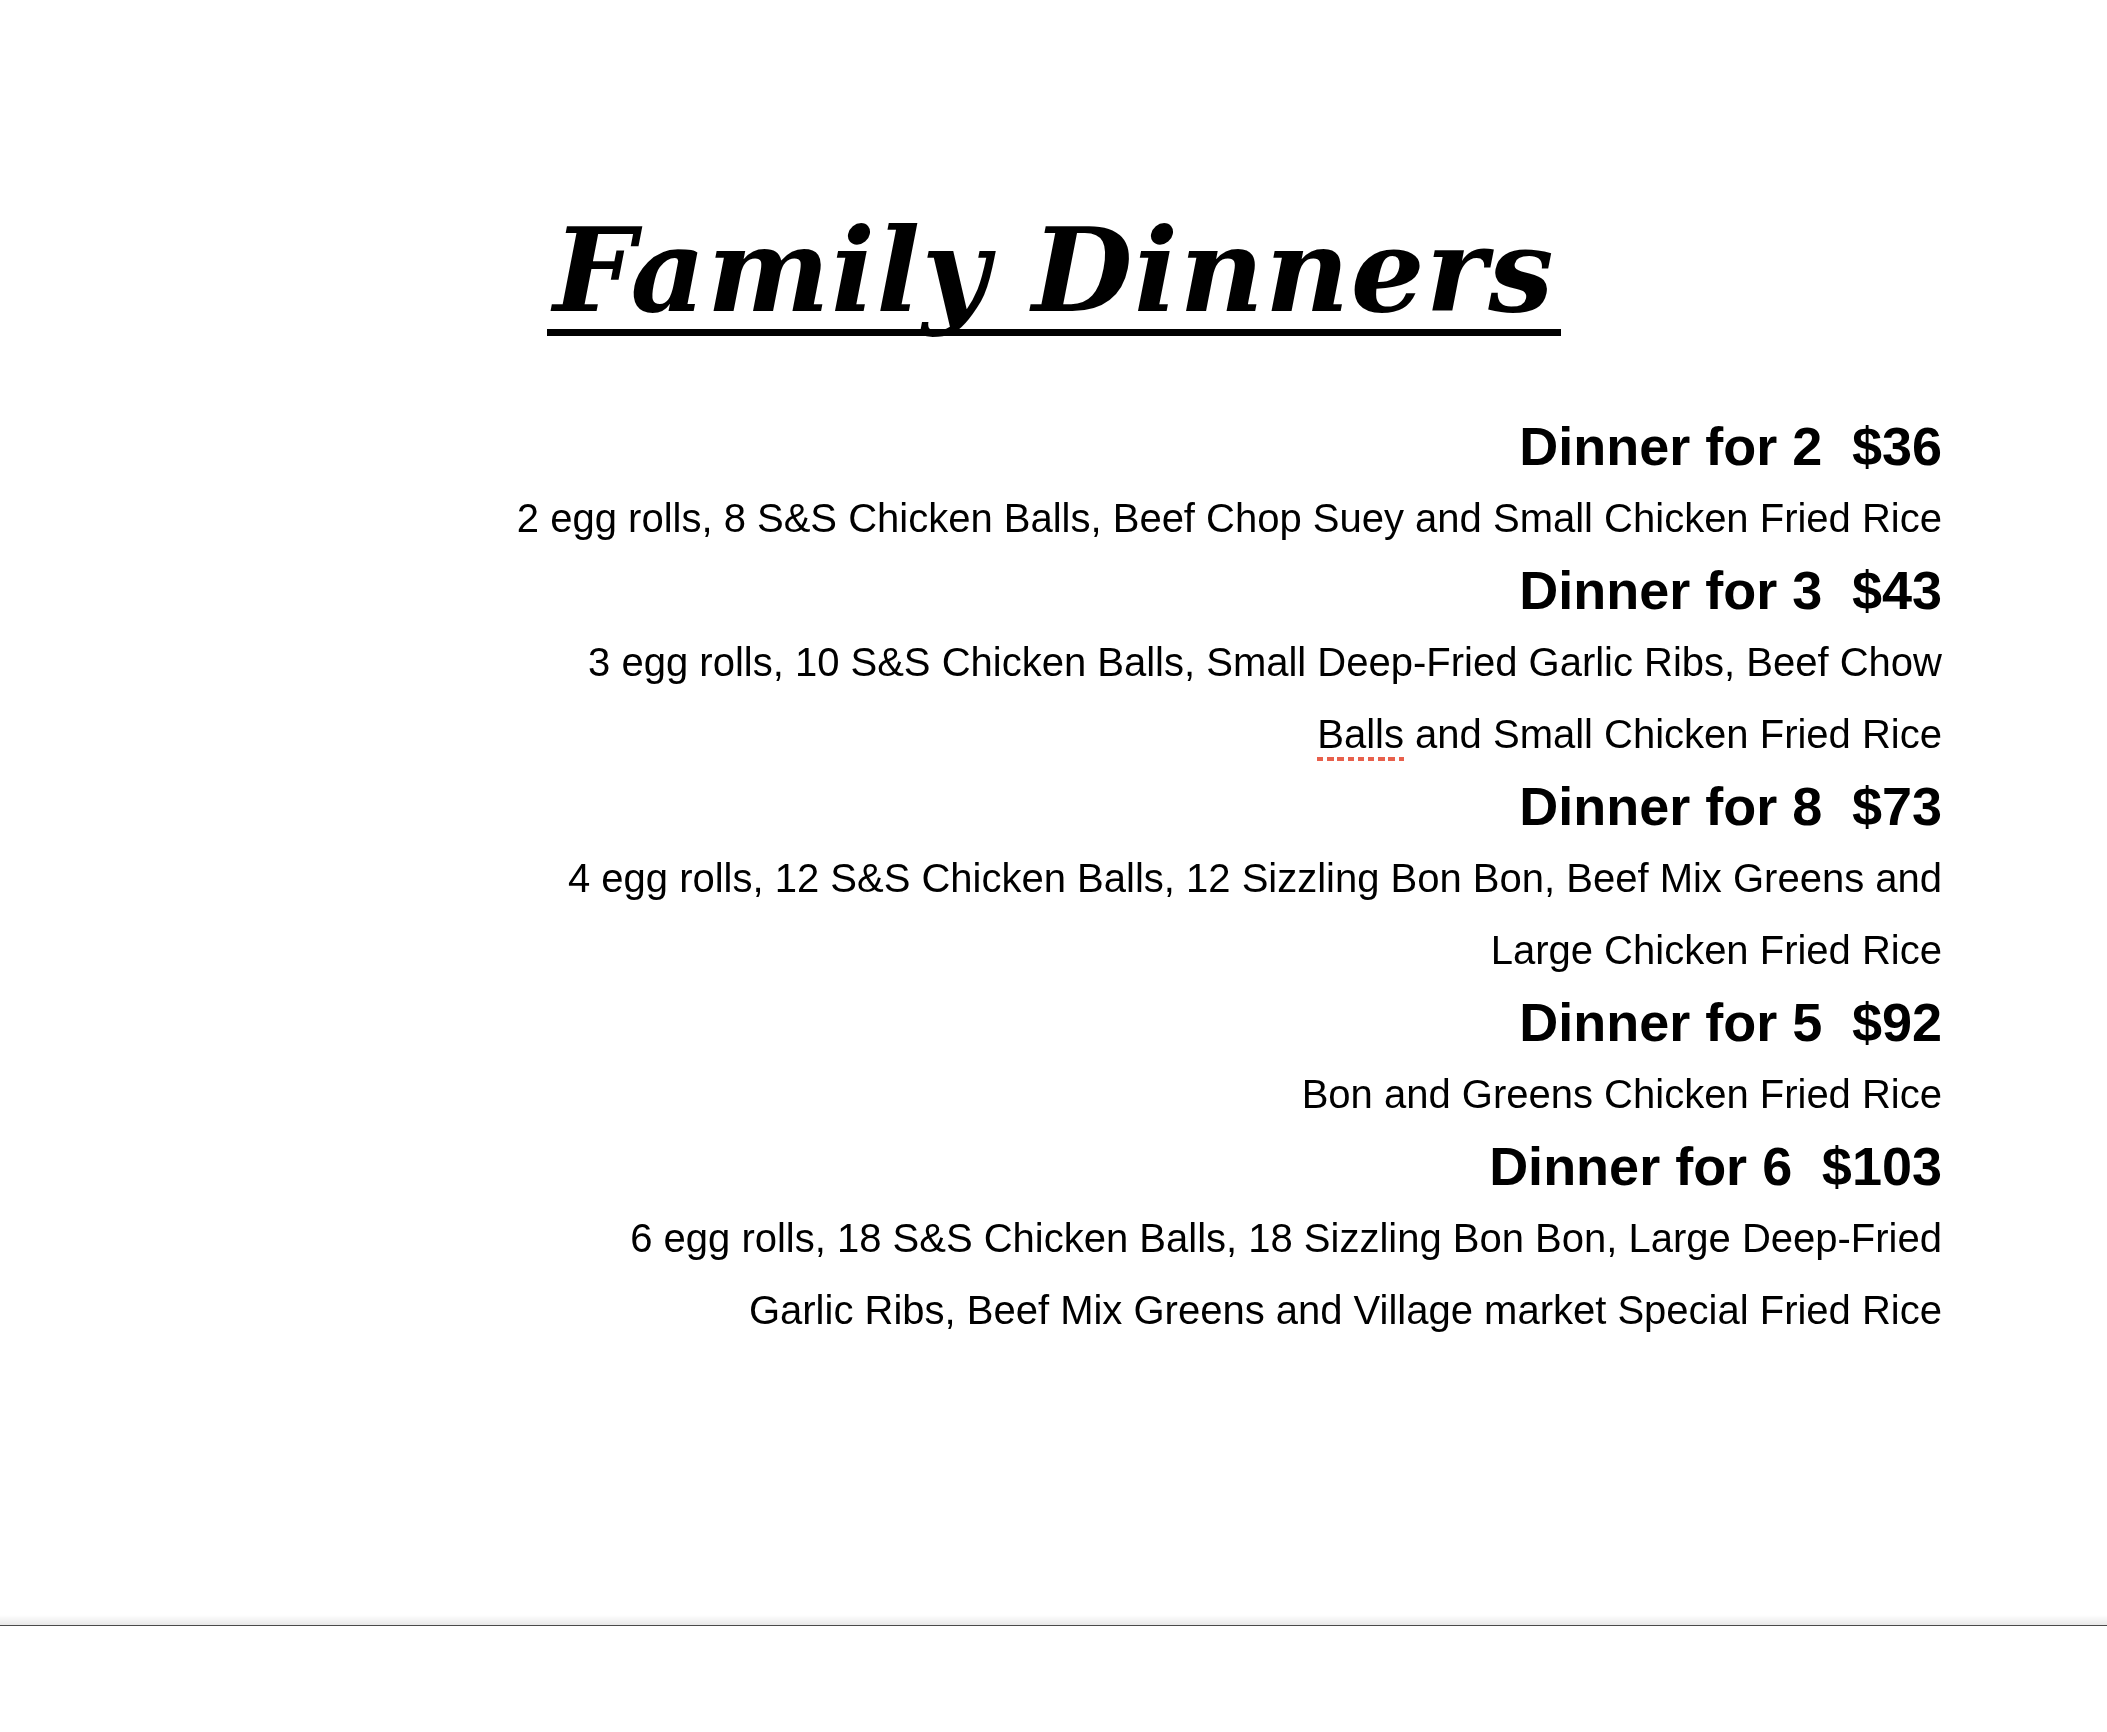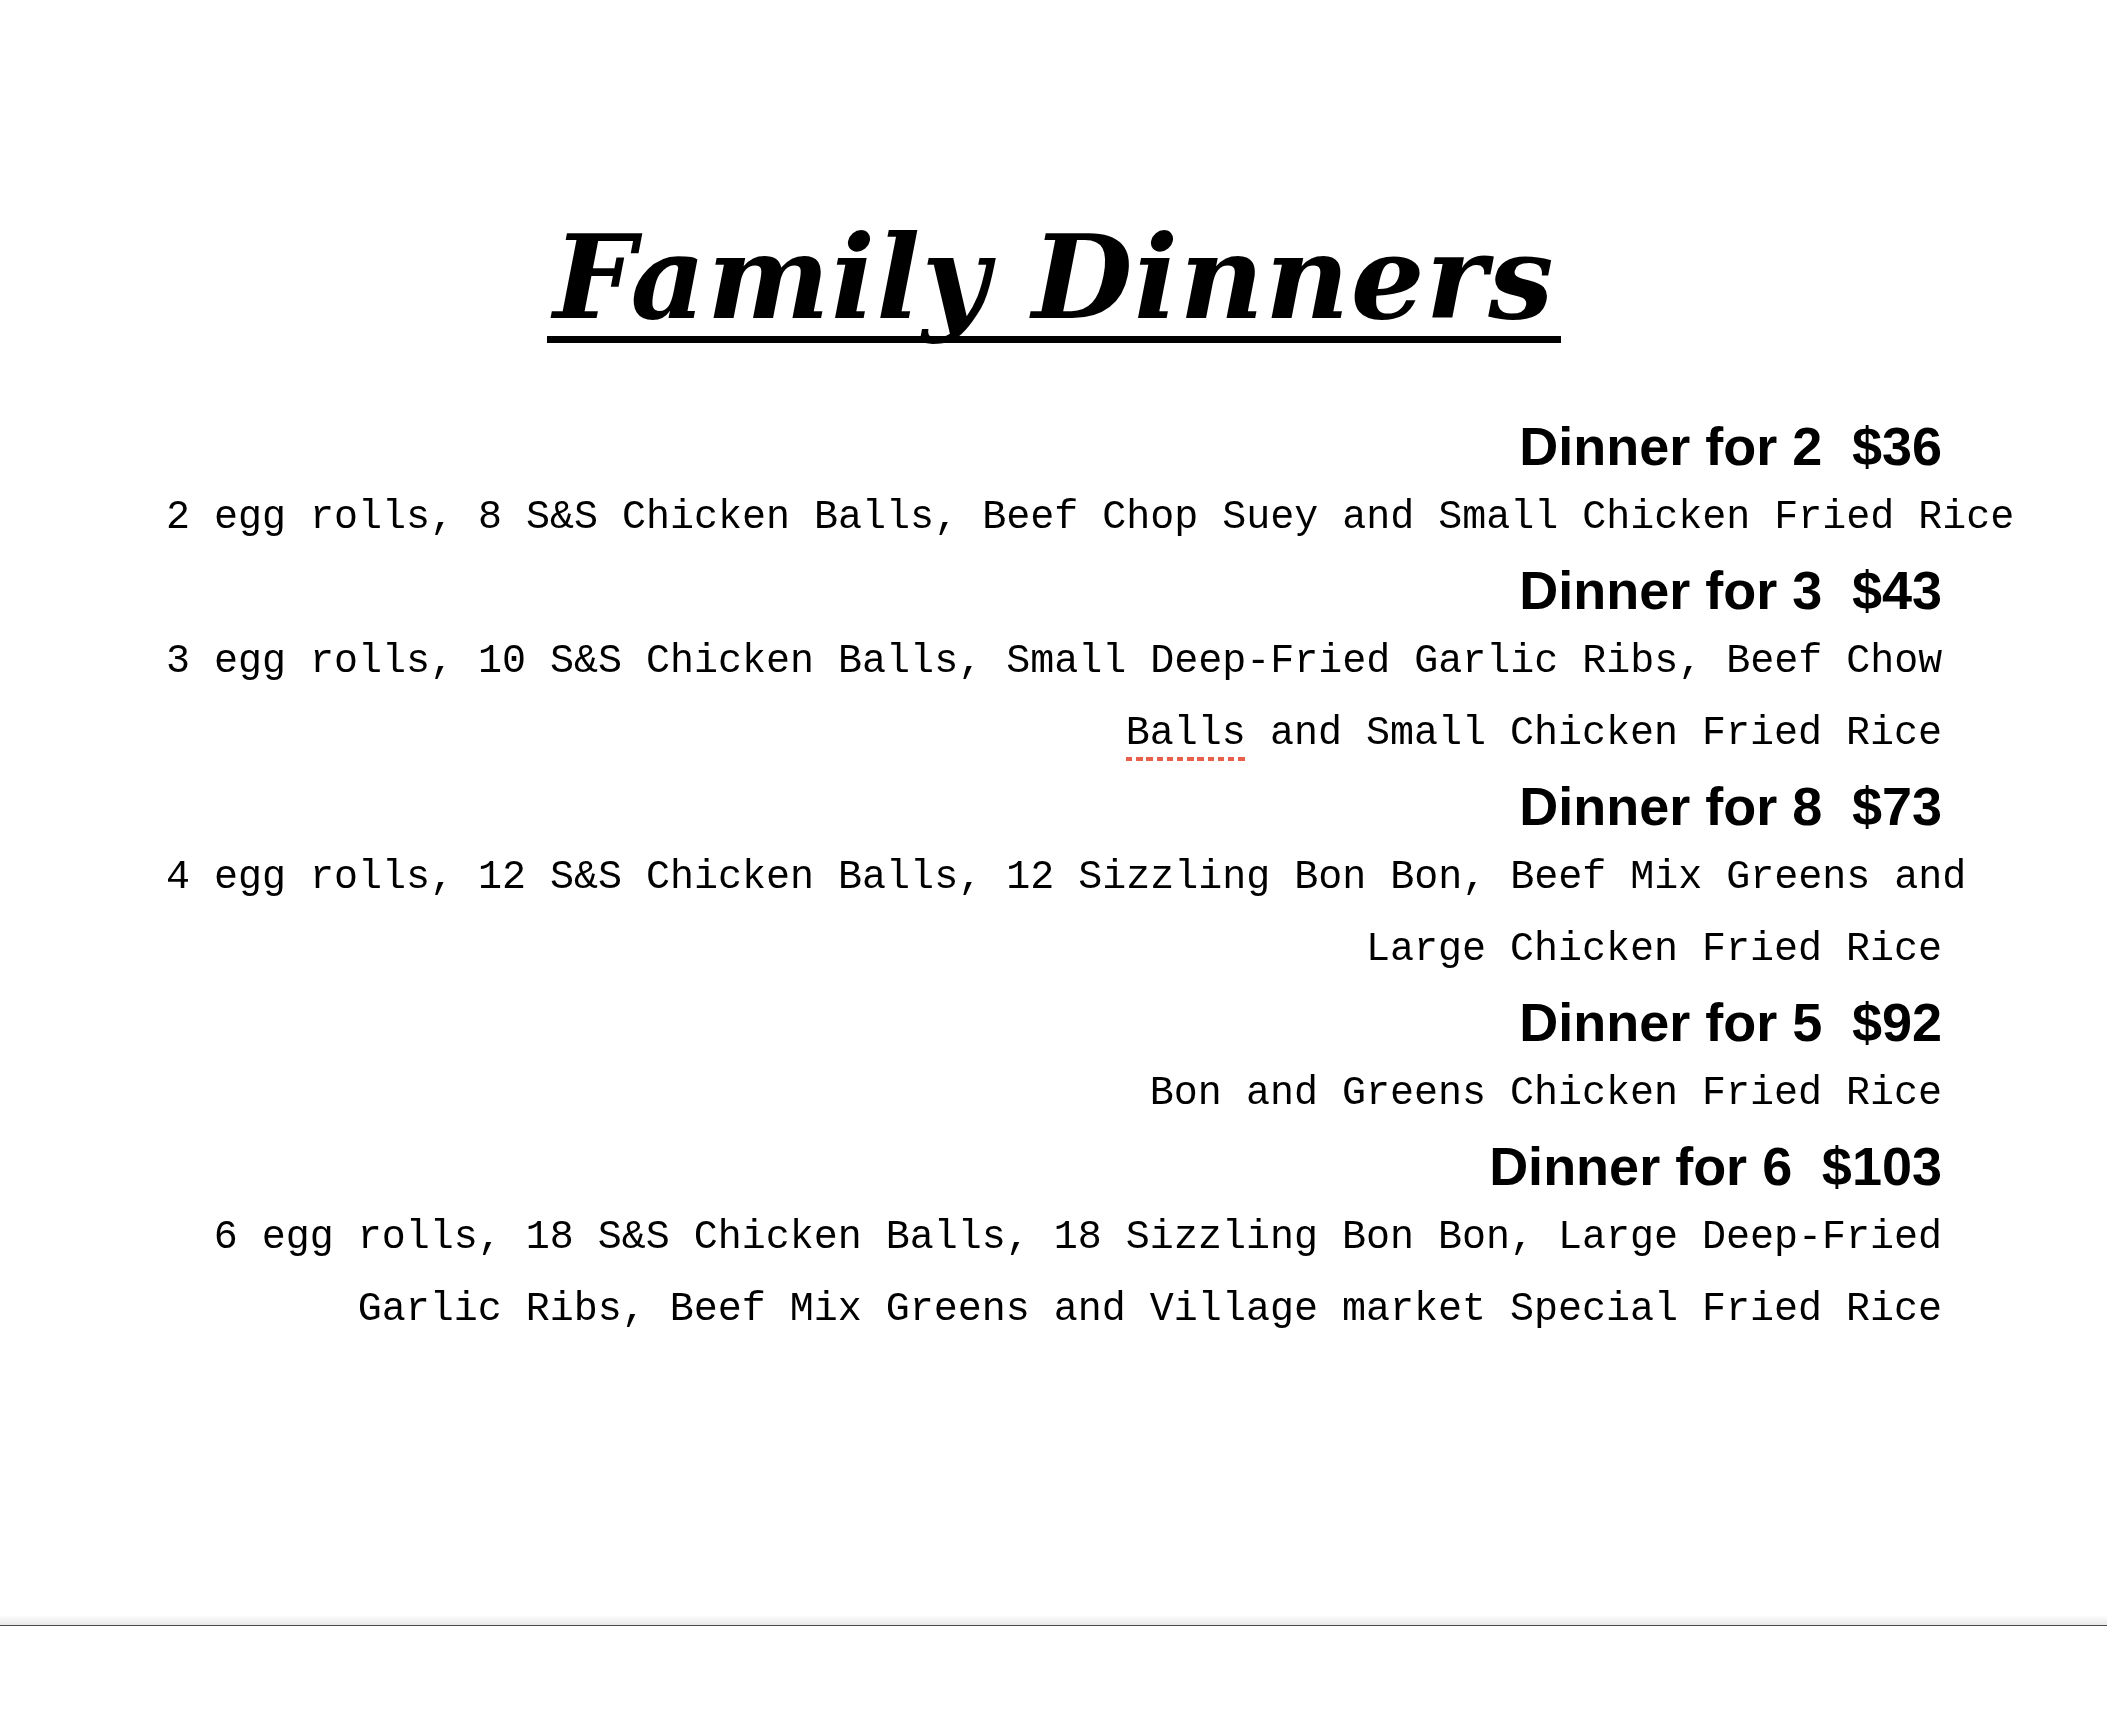--- a/index.html
+++ b/index.html
@@ -10,21 +10,21 @@
     height: 1733px;
     background: #ffffff;
     color: #000000;
     font-family: "Liberation Sans", sans-serif;
     overflow: hidden;
   }
 
   
   .title-row {
     position: absolute;
-    top: 16px; left: 0; right: 0;
+    top: 9px; left: 0; right: 0;
     text-align: center;
   }
   .doc-title {
     display: inline-block;
     margin-top: 203px;
     font-family: "DejaVu Serif", serif;
     font-style: italic;
     font-weight: bold;
     font-size: 116px;
     line-height: 1.0;
@@ -46,21 +46,21 @@
     margin: 0;
     font-family: "Liberation Sans", sans-serif;
     font-weight: bold;
     font-size: 54px;
     line-height: 72px;
     white-space: nowrap;
   }
   .dinner-price { margin-left: 0.55em; }
 
   .desc-line {
-    font-family: Liberation Mono, monospace;
+    font-family: Liberation Sans, sans-serif;
     font-size: 40px;
     line-height: 72px;
     white-space: nowrap;
   }
   .misspelled {
     background-image: repeating-linear-gradient(to right, var(--spell-color) 0 6.4px, transparent 6.4px 10.2px);
     background-repeat: no-repeat;
     background-size: 100% 4.5px;
     background-position: left bottom;
     padding-bottom: 5.1px;

